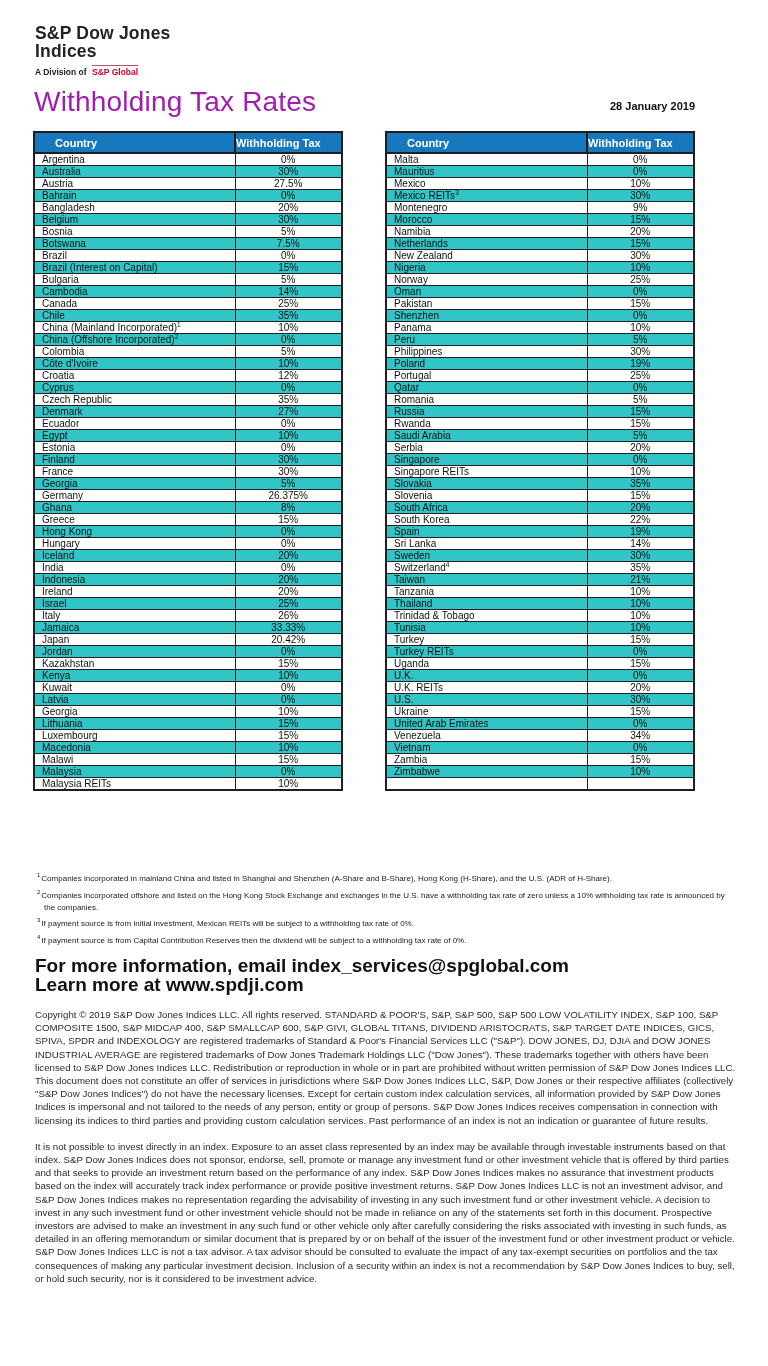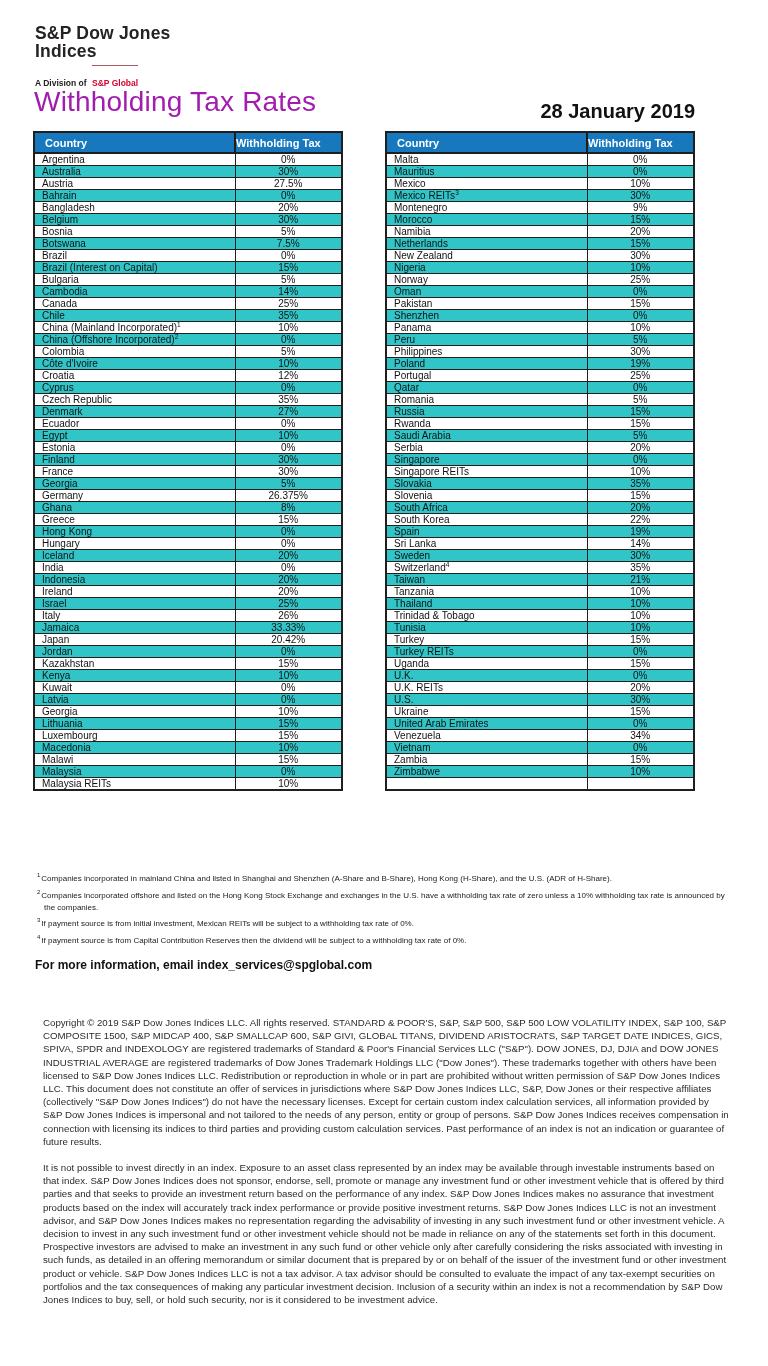--- a/index.html
+++ b/index.html
@@ -9,50 +9,50 @@
   html,body{margin:0;padding:0;}
   body{
     width:768px;height:1366px;position:relative;background:#fff;
     font-family:"Liberation Sans","DejaVu Sans",sans-serif;color:#1a1a1a;
     overflow:hidden;
   }
   
   .brand{position:absolute;left:35px;top:24px;}
   .brand-name{font-size:17.5px;font-weight:bold;line-height:18px;color:#262223;letter-spacing:.2px;}
   .brand-division{margin-top:5px;font-size:8.5px;font-weight:bold;color:#262223;}
-  .brand-division .red{color:var(--red);display:inline-block;border-top:1.5px solid #b05a66;padding-top:12px;margin-left:3px;}
+  .brand-division .red{color:var(--red);display:inline-block;border-top:1.5px solid #b05a66;padding-top:1px;margin-left:3px;}
   
   .doc-title{position:absolute;left:34px;top:86px;font-size:28px;font-weight:400;color:#a21caf;letter-spacing:.2px;}
-  .doc-date{position:absolute;top:100px;right:73px;font-size:20px;font-weight:bold;color:#111;}
+  .doc-date{position:absolute;top:100px;right:73px;font-size:11px;font-weight:bold;color:#111;}
   
   .tables{position:absolute;left:33px;top:131px;display:flex;gap:42px;}
   table.wht{border-collapse:collapse;width:310px;table-layout:fixed;border:2.5px solid var(--border);}
   table.wht th{
     background:var(--blue);color:#fff;font-size:11px;font-weight:bold;
     height:21px;border:2px solid var(--border);padding:0;
   }
-  table.wht th.col-country{text-align:left;padding-left:10px;width:201px;}
+  table.wht th.col-country{text-align:left;padding-left:20px;width:201px;}
   table.wht th.col-tax{text-align:left;}
   table.wht td{
     border:1.5px solid var(--border);height:11.8px;padding:0;
     font-size:10px;line-height:11px;color:#111;background:#fff;overflow:hidden;white-space:nowrap;
   }
   table.wht td.country{text-align:left;padding-left:7px;}
   table.wht td.tax{text-align:center;}
   table.wht tr.alt td{background:var(--teal);}
   table.wht sup{font-size:6.5px;vertical-align:super;line-height:0;}
   
   .footnotes{position:absolute;left:37px;top:871px;width:690px;font-size:8px;color:#222;}
   .footnote{margin-bottom:2.5px;line-height:1.55;padding-left:7px;text-indent:-7px;}
   .footnote sup{font-size:6px;margin-right:1px;}
   
-  .contact{position:absolute;left:35px;top:956px;font-size:12px;font-weight:bold;color:#111;line-height:19px;}
+  .contact{position:absolute;left:35px;top:956px;font-size:19px;font-weight:bold;color:#111;line-height:19px;}
   
   .legal{position:absolute;left:35px;top:1008px;width:703px;font-size:9.7px;line-height:13.2px;color:#2b2b2b;}
-  .legal p{margin:8px;}
+  .legal p{margin:0;}
   .legal p + p{margin-top:13px;}
 </style>
 </head>
 <body>
 
 <div class="brand">
   <div class="brand-name">
     <div>S&amp;P Dow Jones</div>
     <div>Indices</div>
   </div>
@@ -515,18 +515,19 @@
 
 <div class="footnotes">
   <div class="footnote"><sup>1</sup><span>Companies incorporated in mainland China and listed in Shanghai and Shenzhen (A-Share and B-Share), Hong Kong (H-Share), and the U.S. (ADR of H-Share).</span></div>
   <div class="footnote"><sup>2</sup><span>Companies incorporated offshore and listed on the Hong Kong Stock Exchange and exchanges in the U.S. have a withholding tax rate of zero unless a 10% withholding tax rate is announced by the companies.</span></div>
   <div class="footnote"><sup>3</sup><span>If payment source is from initial investment, Mexican REITs will be subject to a withholding tax rate of 0%.</span></div>
   <div class="footnote"><sup>4</sup><span>If payment source is from Capital Contribution Reserves then the dividend will be subject to a withholding tax rate of 0%.</span></div>
 </div>
 
 <div class="contact">
   <div>For more information, email index_services@spglobal.com</div>
+  <div>Learn more at www.spdji.com</div>
 </div>
 
 <div class="legal">
   <p>Copyright © 2019 S&amp;P Dow Jones Indices LLC. All rights reserved. STANDARD &amp; POOR'S, S&amp;P, S&amp;P 500, S&amp;P 500 LOW VOLATILITY INDEX, S&amp;P 100, S&amp;P COMPOSITE 1500, S&amp;P MIDCAP 400, S&amp;P SMALLCAP 600, S&amp;P GIVI, GLOBAL TITANS, DIVIDEND ARISTOCRATS, S&amp;P TARGET DATE INDICES, GICS, SPIVA, SPDR and INDEXOLOGY are registered trademarks of Standard &amp; Poor's Financial Services LLC ("S&amp;P"). DOW JONES, DJ, DJIA and DOW JONES INDUSTRIAL AVERAGE are registered trademarks of Dow Jones Trademark Holdings LLC ("Dow Jones"). These trademarks together with others have been licensed to S&amp;P Dow Jones Indices LLC. Redistribution or reproduction in whole or in part are prohibited without written permission of S&amp;P Dow Jones Indices LLC. This document does not constitute an offer of services in jurisdictions where S&amp;P Dow Jones Indices LLC, S&amp;P, Dow Jones or their respective affiliates (collectively "S&amp;P Dow Jones Indices") do not have the necessary licenses. Except for certain custom index calculation services, all information provided by S&amp;P Dow Jones Indices is impersonal and not tailored to the needs of any person, entity or group of persons. S&amp;P Dow Jones Indices receives compensation in connection with licensing its indices to third parties and providing custom calculation services. Past performance of an index is not an indication or guarantee of future results.</p>
   <p>It is not possible to invest directly in an index. Exposure to an asset class represented by an index may be available through investable instruments based on that index. S&amp;P Dow Jones Indices does not sponsor, endorse, sell, promote or manage any investment fund or other investment vehicle that is offered by third parties and that seeks to provide an investment return based on the performance of any index. S&amp;P Dow Jones Indices makes no assurance that investment products based on the index will accurately track index performance or provide positive investment returns. S&amp;P Dow Jones Indices LLC is not an investment advisor, and S&amp;P Dow Jones Indices makes no representation regarding the advisability of investing in any such investment fund or other investment vehicle. A decision to invest in any such investment fund or other investment vehicle should not be made in reliance on any of the statements set forth in this document. Prospective investors are advised to make an investment in any such fund or other vehicle only after carefully considering the risks associated with investing in such funds, as detailed in an offering memorandum or similar document that is prepared by or on behalf of the issuer of the investment fund or other investment product or vehicle. S&amp;P Dow Jones Indices LLC is not a tax advisor. A tax advisor should be consulted to evaluate the impact of any tax-exempt securities on portfolios and the tax consequences of making any particular investment decision. Inclusion of a security within an index is not a recommendation by S&amp;P Dow Jones Indices to buy, sell, or hold such security, nor is it considered to be investment advice.</p>
 </div>
 
 </body></html>

